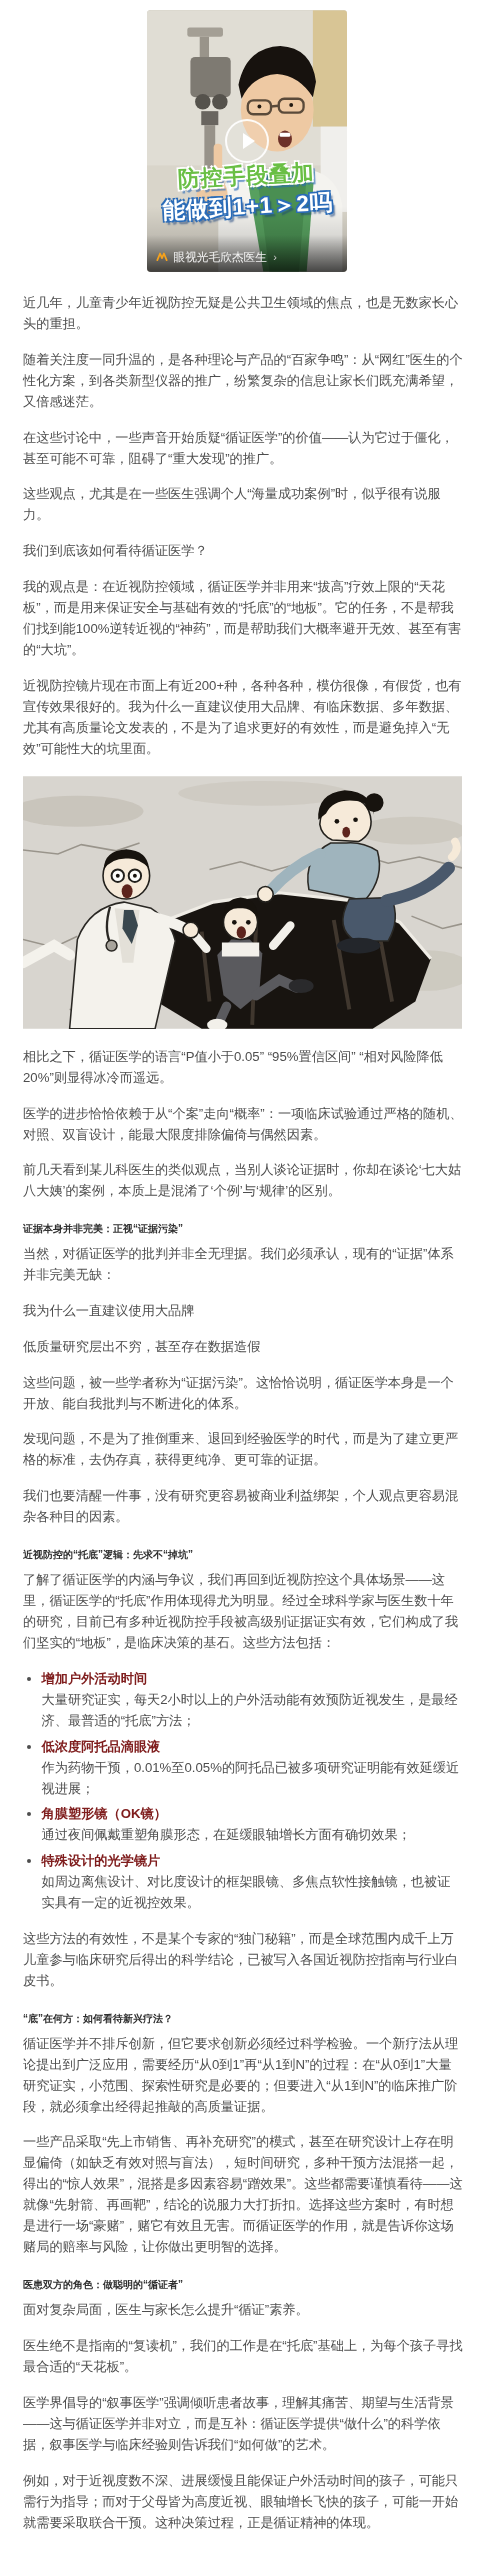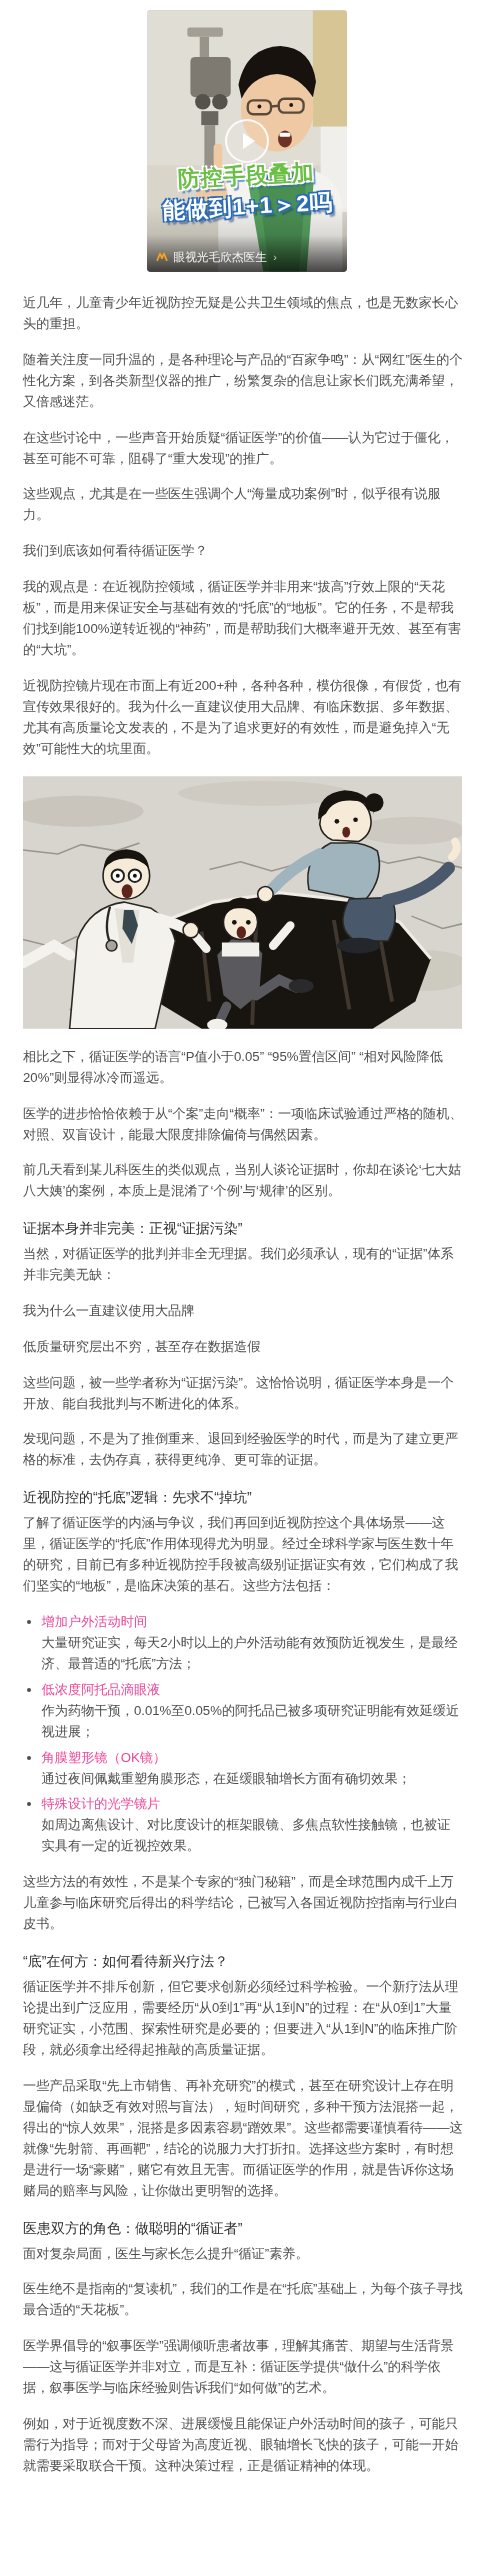--- a/index.html
+++ b/index.html
@@ -23,25 +23,25 @@
   .tri{position:absolute;left:15.5px;top:11.7px;width:0;height:0;
     border-left:12.4px solid #fff;border-top:8.5px solid transparent;border-bottom:8.5px solid transparent;}
   .v-caption{position:absolute;left:0;right:0;bottom:0;height:37px;display:flex;align-items:center;
     gap:4.7px;padding:7.8px 7.8px 0 7.8px;box-sizing:border-box;color:#f4f4f4;font-size:11.7px;
     background:linear-gradient(rgba(0,0,0,0),rgba(0,0,0,.62));text-align:right;}
   .cap-chev{color:#cfcfcf;font-size:11px;margin-left:1.6px;}
 
   
   .article{padding:20px 23px 18.6px;color:#4e4e4e;font-size:13.2px;line-height:21px;}
   .article p{margin:0 0 14.8px;}
-  .hd{font-size:14px;line-height:21px;color:#2f2f2f;font-weight:normal;margin:17px 0 3.9px;}
+  .hd{font-size:10px;line-height:21px;color:#2f2f2f;font-weight:bold;margin:17px 0 3.9px;}
   .article ul{margin:3.1px 0 14.8px;padding-left:18.6px;}
   .article li{margin:0 0 3.1px;}
   .article li p{margin:0;}
-  .article li p.bt{font-weight:normal;color:#ec4899;}
+  .article li p.bt{font-weight:bold;color:#7f1d1d;}
   .article li p.bd{margin-bottom:4.7px;}
   figure.illu{margin:17px 0;padding:0;}
   figure.illu svg{display:block;}
 </style>
 </head>
 <body>
 
 <div class="page">
 
   <div class="video-card">
@@ -202,20 +202,21 @@
     <p>相比之下，循证医学的语言“P值小于0.05” “95%置信区间” “相对风险降低20%”则显得冰冷而遥远。</p>
     <p>医学的进步恰恰依赖于从“个案”走向“概率”：一项临床试验通过严格的随机、对照、双盲设计，能最大限度排除偏倚与偶然因素。</p>
     <p>前几天看到某儿科医生的类似观点，当别人谈论证据时，你却在谈论‘七大姑八大姨’的案例，本质上是混淆了‘个例’与‘规律’的区别。</p>
 
     <h2 class="hd">证据本身并非完美：正视“证据污染”</h2>
     <p>当然，对循证医学的批判并非全无理据。我们必须承认，现有的“证据”体系并非完美无缺：</p>
     <p>我为什么一直建议使用大品牌</p>
     <p>低质量研究层出不穷，甚至存在数据造假</p>
     <p>这些问题，被一些学者称为“证据污染”。这恰恰说明，循证医学本身是一个开放、能自我批判与不断进化的体系。</p>
     <p>发现问题，不是为了推倒重来、退回到经验医学的时代，而是为了建立更严格的标准，去伪存真，获得更纯净、更可靠的证据。</p>
+    <p>我们也要清醒一件事，没有研究更容易被商业利益绑架，个人观点更容易混杂各种目的因素。</p>
 
     <h2 class="hd">近视防控的“托底”逻辑：先求不“掉坑”</h2>
     <p>了解了循证医学的内涵与争议，我们再回到近视防控这个具体场景——这里，循证医学的“托底”作用体现得尤为明显。经过全球科学家与医生数十年的研究，目前已有多种近视防控手段被高级别证据证实有效，它们构成了我们坚实的“地板”，是临床决策的基石。这些方法包括：</p>
 
     <ul>
       <li>
         <p class="bt">增加户外活动时间</p>
         <p class="bd">大量研究证实，每天2小时以上的户外活动能有效预防近视发生，是最经济、最普适的“托底”方法；</p>
       </li>
       <li>

